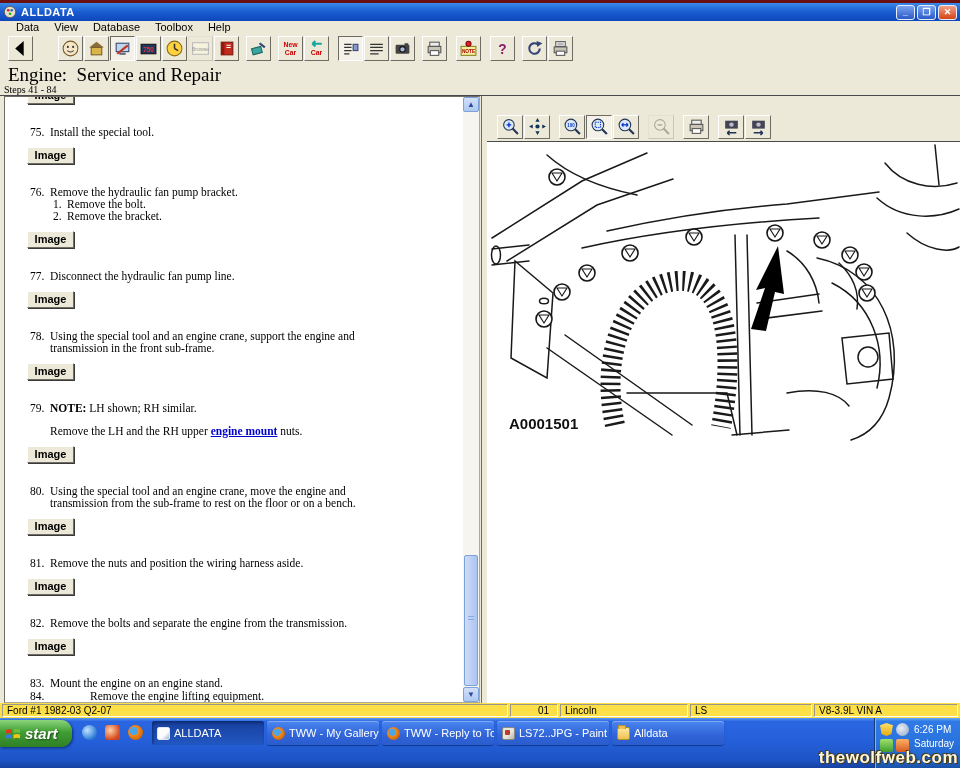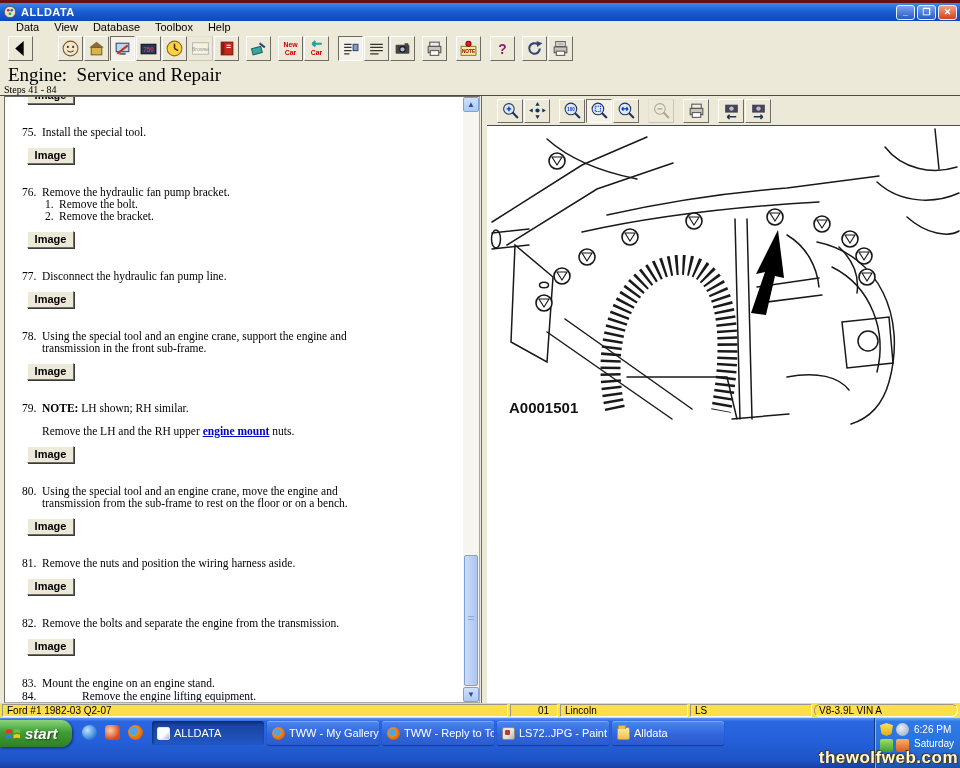--- a/index.html
+++ b/index.html
@@ -39,21 +39,21 @@
                font-size:19px; color:#000; }
   .hdr-sub { position:absolute; top:84px; left:4px; font-family:"Liberation Serif",serif;
              font-size:10px; color:#000; }
   .hdr-line { position:absolute; top:95px; left:0; width:960px; height:1px; background:#4a4a4a; }
 
   
   .left-panel { position:absolute; top:96px; left:4px; width:476px; height:607px;
                 background:#fff; border:1px solid; border-color:#6f6d63 #aaa8a0 #aaa8a0 #6f6d63; }
   .steps-area { position:absolute; top:0; left:0; right:16px; bottom:0; overflow:hidden;
                 font-family:"Liberation Serif",serif; font-size:11.5px; line-height:12px; color:#000; }
-  .step-row { display:flex; margin-top:22px; padding-left:17px; }
+  .step-row { display:flex; margin-top:22px; padding-left:25px; }
   .step-num { width:20px; flex:0 0 auto; }
   .step-body { width:345px; }
   .sub-row { display:flex; margin-left:3px; }
   .sub-num { width:14px; flex:0 0 auto; }
   .para2 { margin-top:11px; }
   .link { color:#0000cc; font-weight:bold; text-decoration:underline; cursor:pointer; }
   .image-btn { display:block; margin:9px 0 0 22px; width:47px; height:17px;
                background:#ece9d8; border:1px solid; border-color:#fff #6f6d63 #6f6d63 #fff;
                box-shadow:1px 1px 0 #3a3a3a; font-family:"Liberation Sans",sans-serif;
                font-size:11px; font-weight:bold; color:#000; text-align:center; line-height:15px;
@@ -69,35 +69,35 @@
   .sb-thumb { position:absolute; left:1px; top:458px; width:14px; height:131px;
               background:linear-gradient(90deg,#cfdcf8,#aac4f2); border:1px solid #7da2d9;
               border-radius:2px; }
   .sb-thumb::after { content:""; position:absolute; left:3px; right:3px; top:60px; height:6px;
               background:repeating-linear-gradient(180deg,#86a9e4 0 1px,transparent 1px 3px); }
 
   .divider { position:absolute; top:96px; left:481px; width:6px; height:607px; background:#ece9d8;
              border-left:1px solid #6f6d63; }
 
   
-  .right-panel { position:absolute; top:96px; left:487px; width:473px; height:607px; background:#fff; }
+  .right-panel { position:absolute; top:112px; left:487px; width:473px; height:607px; background:#fff; }
   .img-toolbar { position:absolute; top:0; left:0; width:100%; height:30px; background:#ece9d8;
                  border-bottom:1px solid #4a4a4a; display:flex; align-items:center;
                  padding-left:10px; }
   .img-toolbar .tbtn { width:26px; height:24px; }
   .img-area { position:absolute; top:31px; left:0; right:0; bottom:0; background:#fff; }
   .dg-label { font-family:"Liberation Sans",sans-serif; font-size:15px; font-weight:bold; fill:#111; }
 
   
   .statusbar { position:absolute; top:703px; left:0; width:960px; height:15px; background:#fde047;
                display:flex; gap:2px; padding:1px 2px; font-size:10px; color:#000; }
   .sb-seg { border:1px solid; border-color:#9a978b #fff #fff #9a978b; padding:0 4px;
             white-space:nowrap; overflow:hidden; }
   .sb-f0 { width:506px; } .sb-f1 { width:48px;padding-left:27px; } .sb-f2 { width:128px; }
-  .sb-f3 { width:122px; } .sb-f4 { flex:1;border-radius:6px; }
+  .sb-f3 { width:122px; } .sb-f4 { flex:1; }
 
   
   .taskbar { position:absolute; top:718px; left:0; width:960px; height:50px;
              background:linear-gradient(180deg,#5795f2 0%,#2b66e2 7%,#2560da 45%,#1d53c5 85%,#16419f 100%); }
   .startbtn { position:absolute; left:0; top:2px; height:27px; width:72px;
               border-radius:0 11px 11px 0; display:flex; align-items:center; gap:4px;
               padding-left:5px; color:#fff; font-weight:bold; font-style:italic; font-size:15px;
               background:linear-gradient(180deg,#8cd47c 0%,#3f9e33 45%,#2f7f26 100%);
               box-shadow:1px 1px 3px #0d2d70; text-shadow:1px 1px 2px #1d4d17; cursor:pointer; }
   .quicklaunch { position:absolute; left:82px; top:7px; display:flex; gap:8px; align-items:center; }

